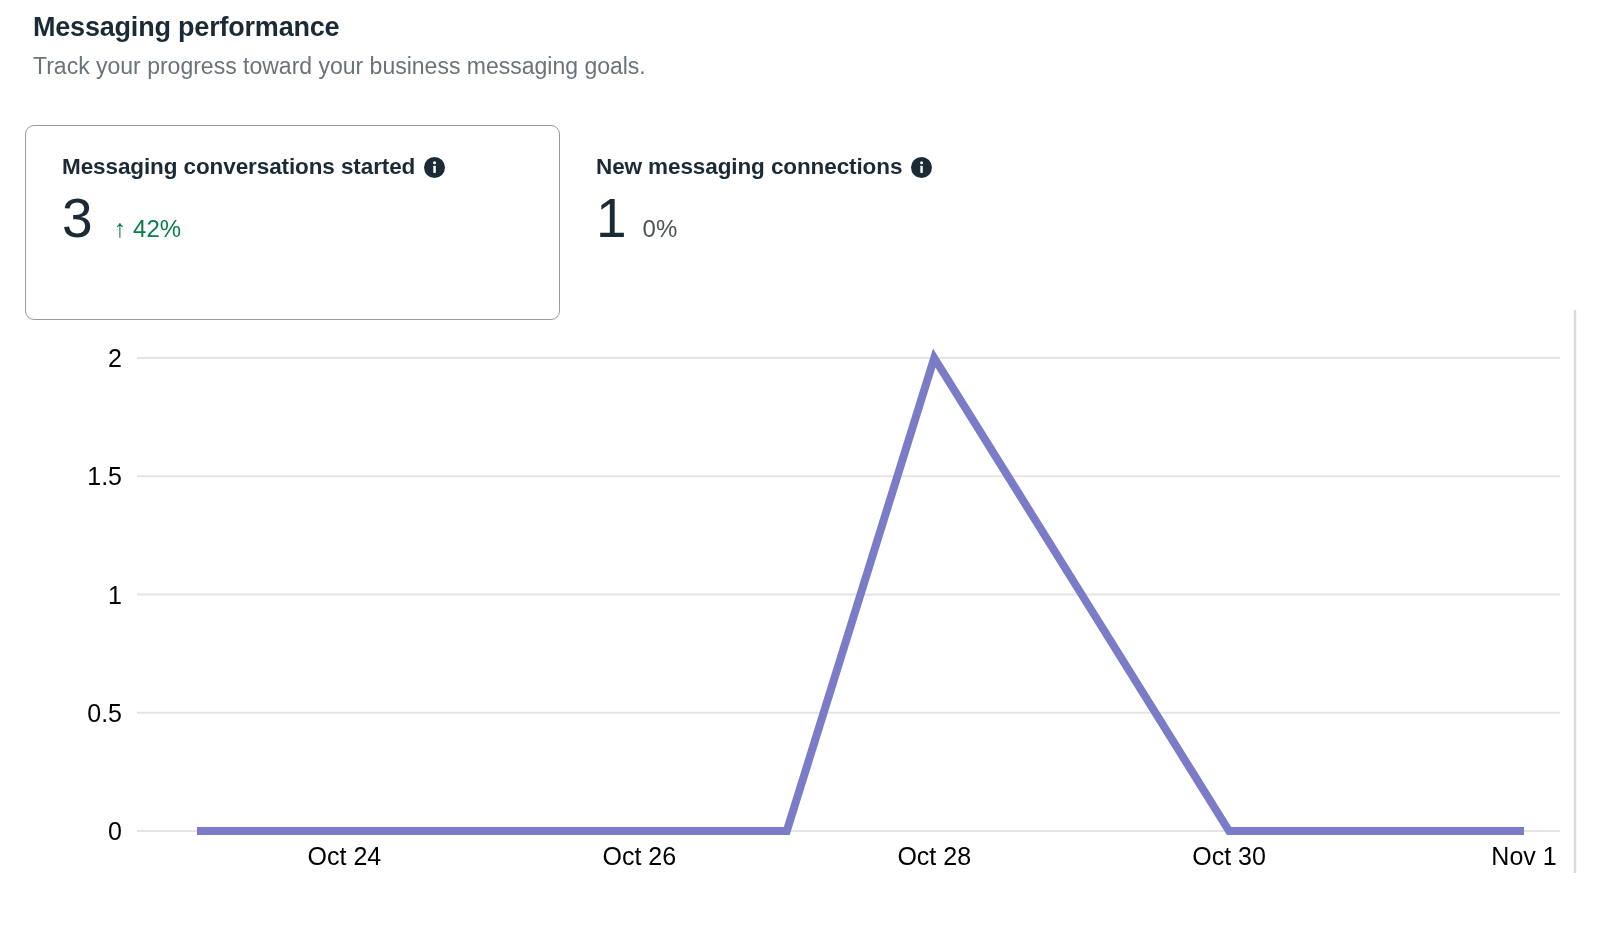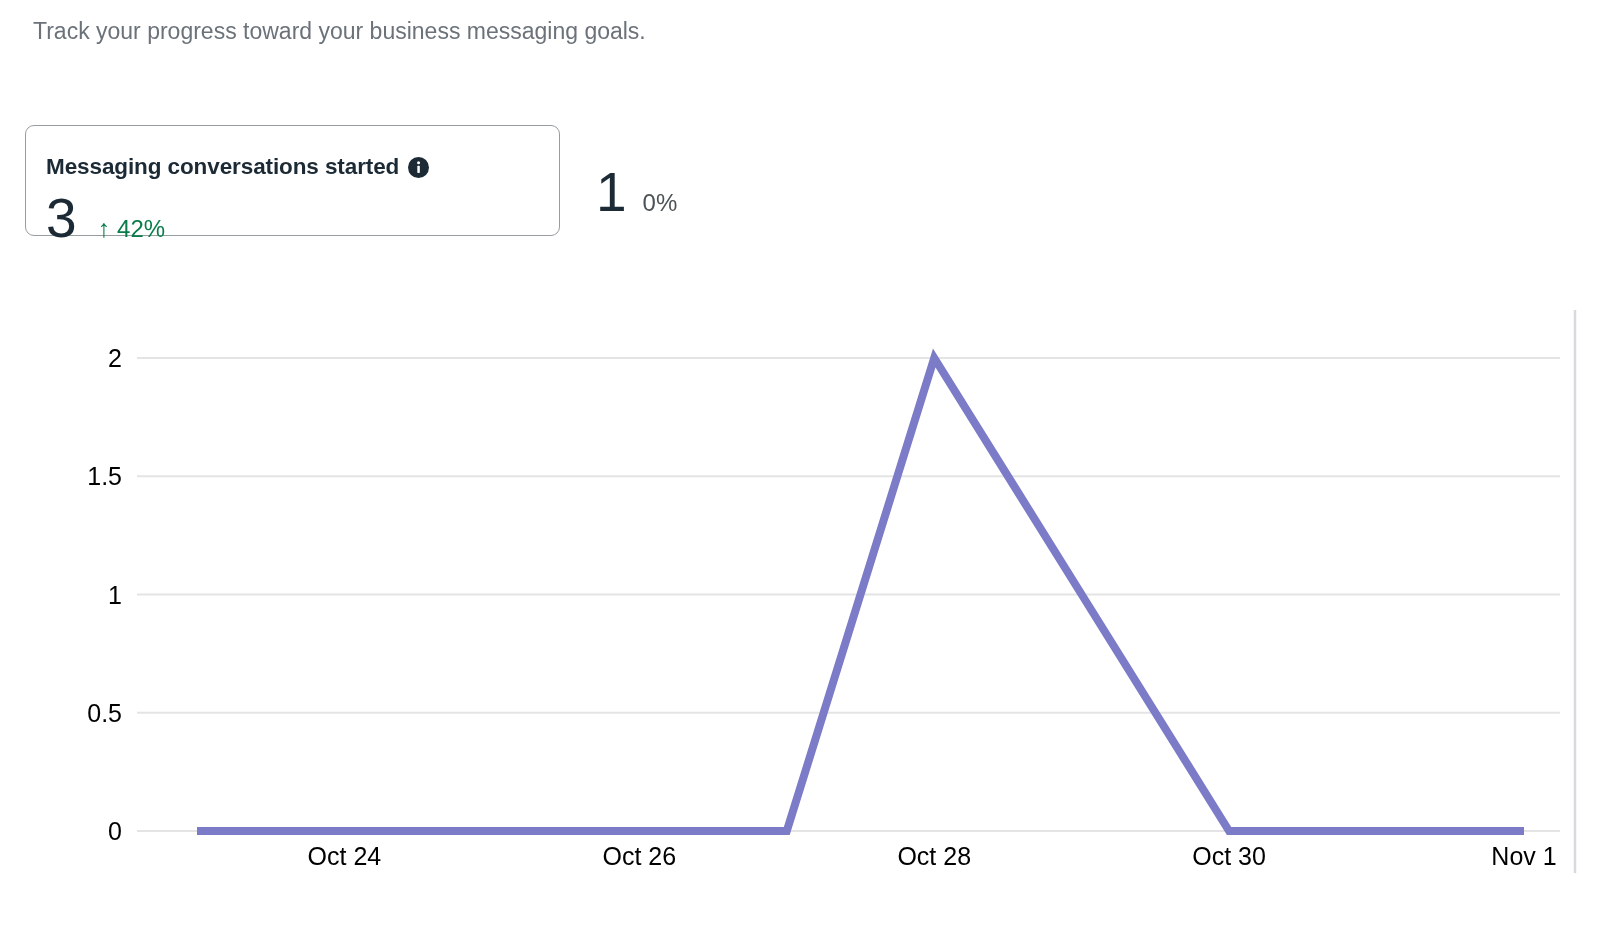--- a/index.html
+++ b/index.html
@@ -47,22 +47,22 @@
   .metrics-row {
     position: absolute;
     left: 25px;
     top: 125px;
     display: flex;
     align-items: flex-start;
   }
   .metric-card {
     box-sizing: border-box;
     width: 535px;
-    height: 111px;
-    padding: 28px 22px 0 20px;
+    height: 195px;
+    padding: 28px 22px 0 36px;
     border-radius: 9px;
   }
   .metric-card.selected {
     border: 1.5px solid #989da1;
     background: #ffffff;
   }
   .metric-card.plain {
     border: 1.5px solid transparent;
     padding-left: 35px;
     width: 500px;
@@ -148,20 +148,21 @@
     stroke-linejoin: miter;
     stroke-linecap: butt;
   }
 </style>
 </head>
 <body>
 
 <div class="page">
 
   <div class="header">
+    <h1 class="page-title">Messaging performance</h1>
     <p class="page-subtitle">Track your progress toward your business messaging goals.</p>
   </div>
 
   <div class="metrics-row">
 
     <div class="metric-card selected">
       <div class="metric-label">
         <span>Messaging conversations started</span>
         <span class="info-icon">
           <svg viewBox="0 0 16 16" width="21" height="21" aria-hidden="true">
@@ -174,20 +175,30 @@
       <div class="metric-value-row">
         <span class="metric-value">3</span>
         <span class="metric-delta up">
           <span class="delta-arrow">↑</span>
           <span>42%</span>
         </span>
       </div>
     </div>
 
     <div class="metric-card plain">
+      <div class="metric-label">
+        <span>New messaging connections</span>
+        <span class="info-icon">
+          <svg viewBox="0 0 16 16" width="21" height="21" aria-hidden="true">
+            <circle cx="8" cy="8" r="8" fill="#1b2a34"></circle>
+            <rect x="7.1" y="6.6" width="1.9" height="5.6" rx="0.5" fill="#ffffff"></rect>
+            <circle cx="8.05" cy="4.3" r="1.15" fill="#ffffff"></circle>
+          </svg>
+        </span>
+      </div>
       <div class="metric-value-row">
         <span class="metric-value">1</span>
         <span class="metric-delta flat">
           <span>0%</span>
         </span>
       </div>
     </div>
 
   </div>
 

